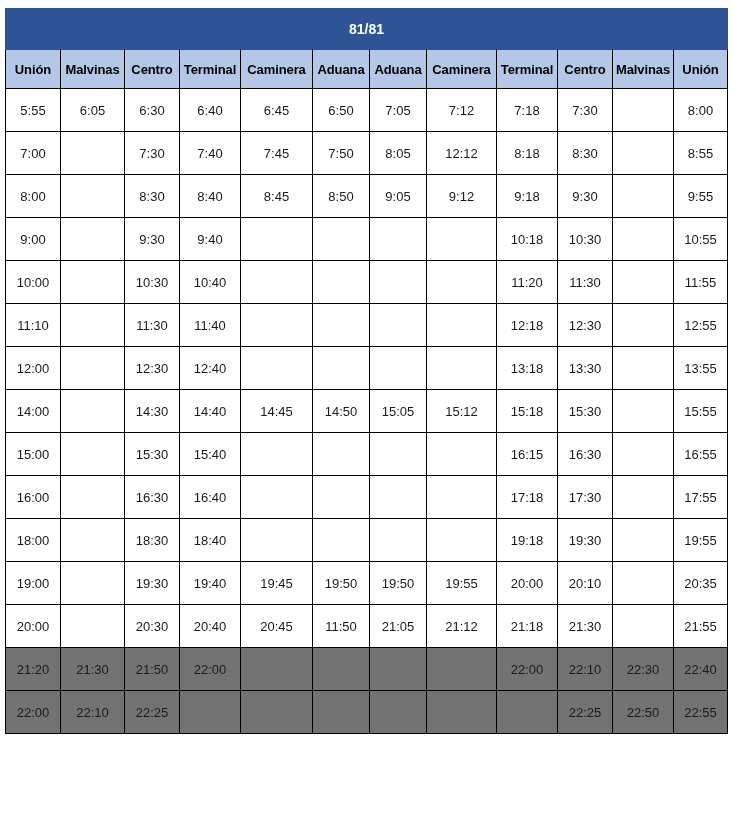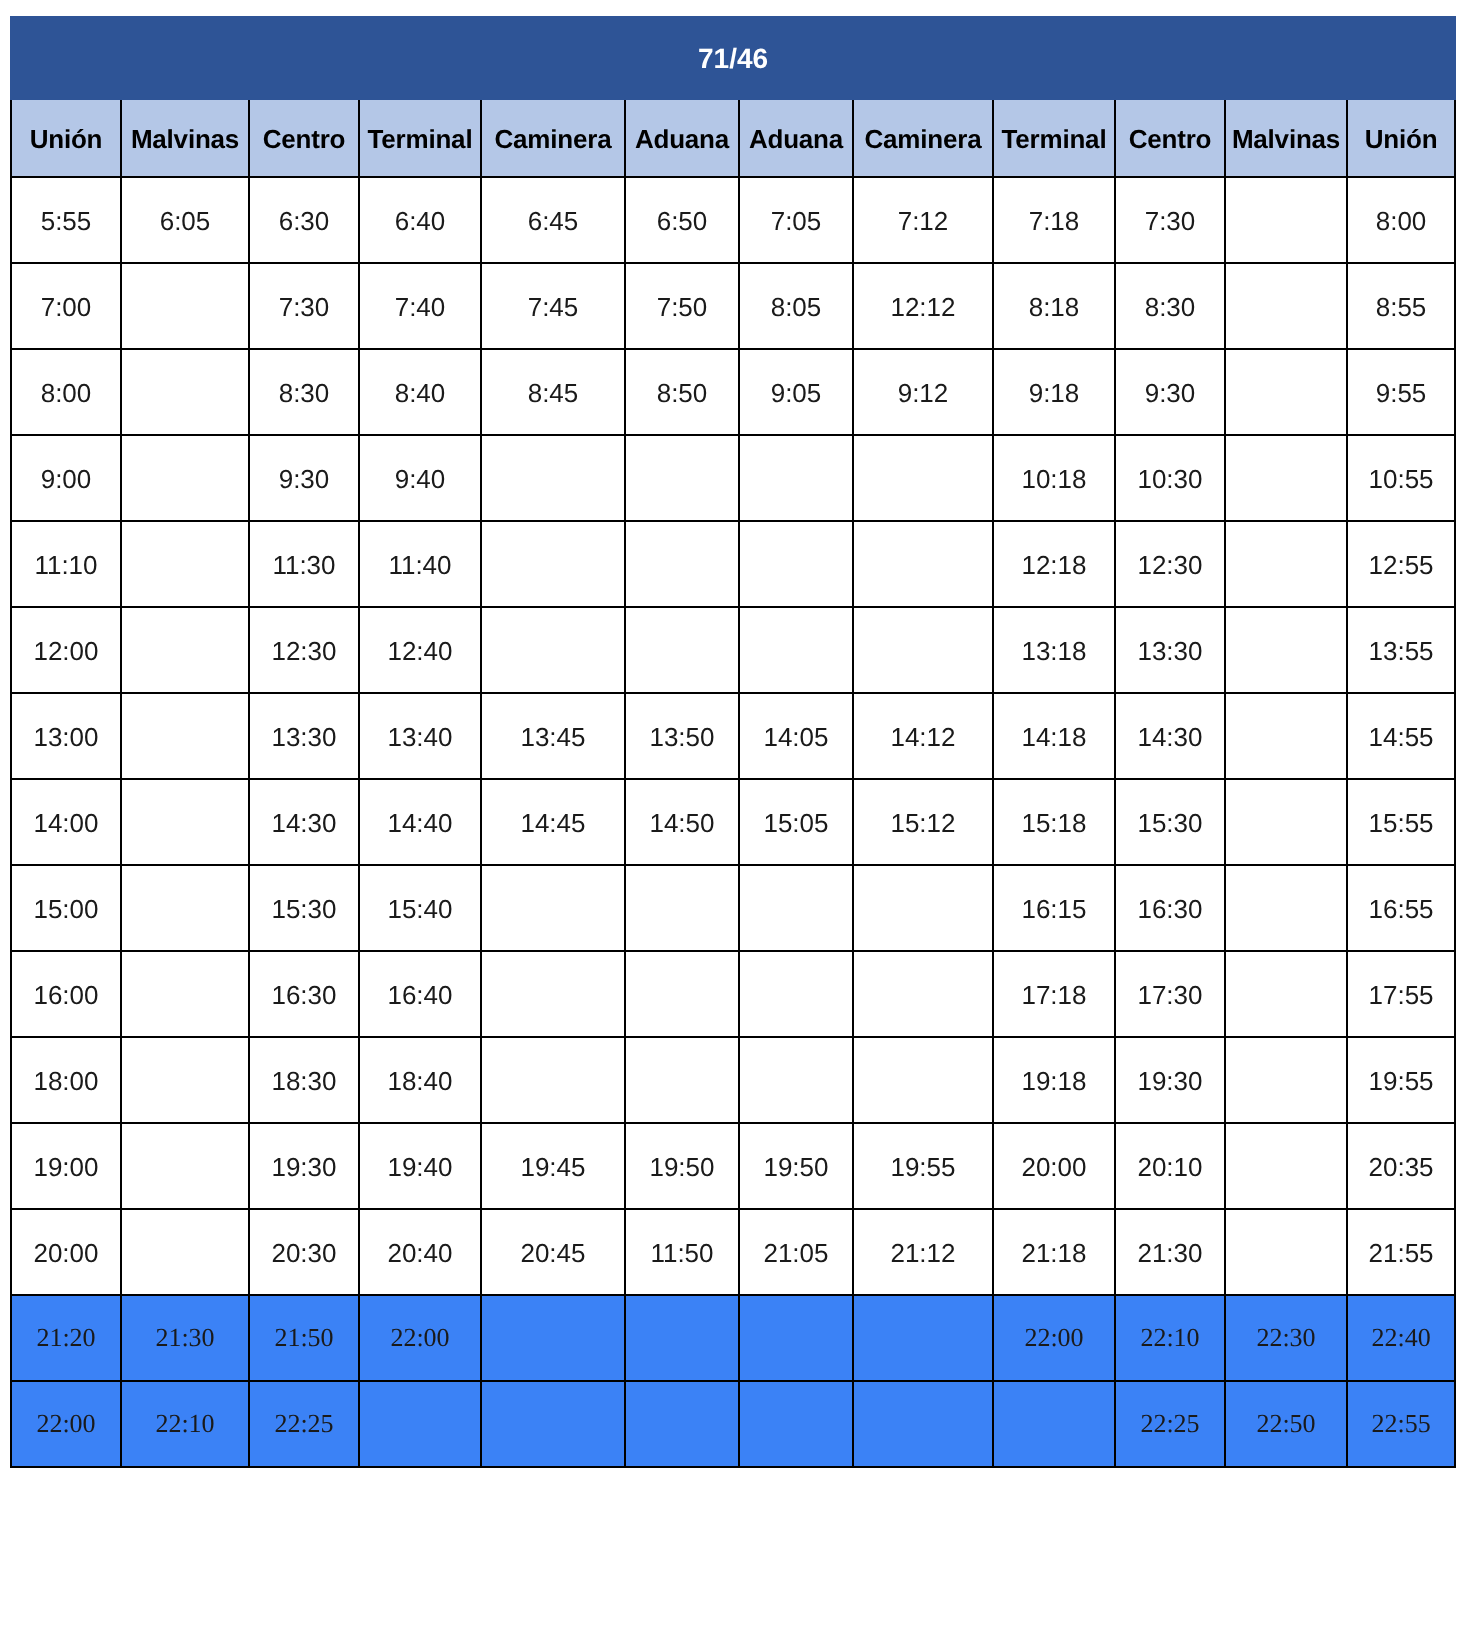--- a/index.html
+++ b/index.html
@@ -47,22 +47,21 @@
     color: #000000;
     font-weight: bold;
     font-size: 13px;
     height: 38px;
     letter-spacing: -0.1px;
   }
   tr.data-row td {
     background: #ffffff;
   }
   tr.data-row.highlight td {
-    background: #3b82f6;
-    font-family: Liberation Serif, serif;
+    background: #737373;
   }
   
   col.c0  { width: 55px; }
   col.c1  { width: 64px; }
   col.c2  { width: 55px; }
   col.c3  { width: 61px; }
   col.c4  { width: 72px; }
   col.c5  { width: 57px; }
   col.c6  { width: 57px; }
   col.c7  { width: 70px; }
@@ -85,21 +84,21 @@
         <col class="c5">
         <col class="c6">
         <col class="c7">
       <col class="c8">
         <col class="c9">
         <col class="c10">
         <col class="c11">
     </colgroup>
     <thead>
       <tr class="title-row">
-        <td colspan="12">71/46</td>
+        <td colspan="12">81/81</td>
       </tr>
       <tr class="head-row" id="header-row">
           <th>Unión</th>
           <th>Malvinas</th>
           <th>Centro</th>
           <th>Terminal</th>
           <th>Caminera</th>
           <th>Aduana</th>
           <th>Aduana</th>
           <th>Caminera</th>
@@ -160,20 +159,34 @@
           <td></td>
           <td></td>
           <td></td>
           <td></td>
           <td>10:18</td>
           <td>10:30</td>
           <td></td>
           <td>10:55</td>
         </tr>
         <tr class="data-row">
+          <td>10:00</td>
+          <td></td>
+          <td>10:30</td>
+          <td>10:40</td>
+          <td></td>
+          <td></td>
+          <td></td>
+          <td></td>
+          <td>11:20</td>
+          <td>11:30</td>
+          <td></td>
+          <td>11:55</td>
+        </tr>
+        <tr class="data-row">
           <td>11:10</td>
           <td></td>
           <td>11:30</td>
           <td>11:40</td>
           <td></td>
           <td></td>
           <td></td>
           <td></td>
           <td>12:18</td>
           <td>12:30</td>
@@ -186,34 +199,20 @@
           <td>12:30</td>
           <td>12:40</td>
           <td></td>
           <td></td>
           <td></td>
           <td></td>
           <td>13:18</td>
           <td>13:30</td>
           <td></td>
           <td>13:55</td>
-        </tr>
-        <tr class="data-row">
-          <td>13:00</td>
-          <td></td>
-          <td>13:30</td>
-          <td>13:40</td>
-          <td>13:45</td>
-          <td>13:50</td>
-          <td>14:05</td>
-          <td>14:12</td>
-          <td>14:18</td>
-          <td>14:30</td>
-          <td></td>
-          <td>14:55</td>
         </tr>
         <tr class="data-row">
           <td>14:00</td>
           <td></td>
           <td>14:30</td>
           <td>14:40</td>
           <td>14:45</td>
           <td>14:50</td>
           <td>15:05</td>
           <td>15:12</td>

